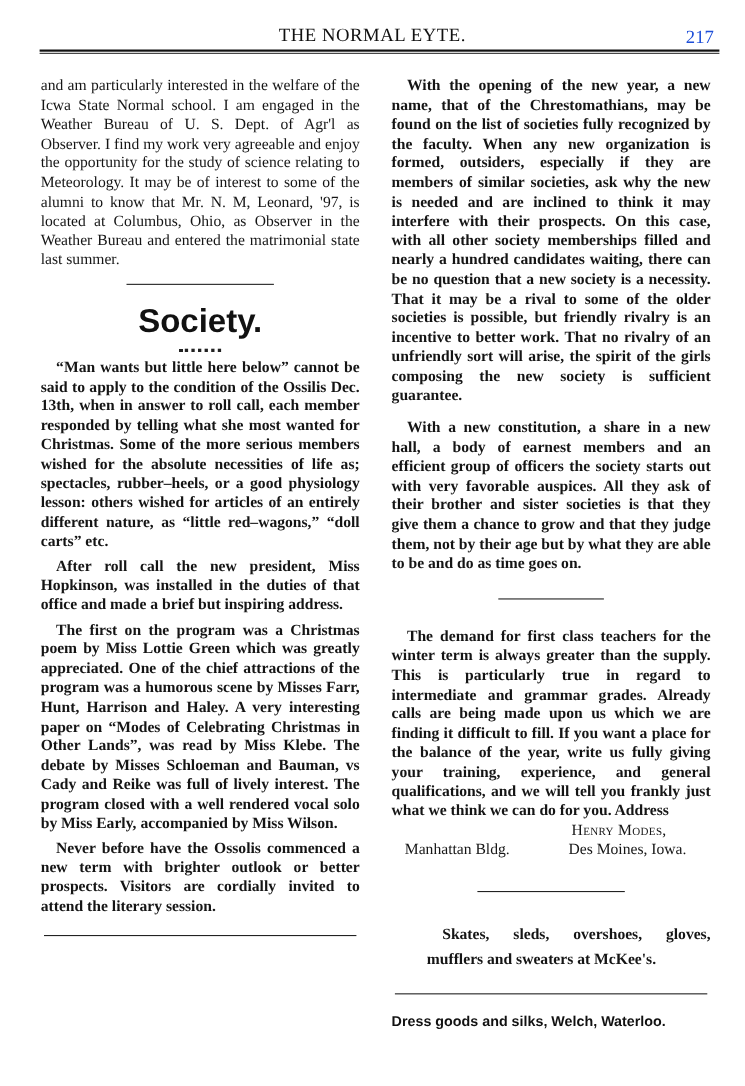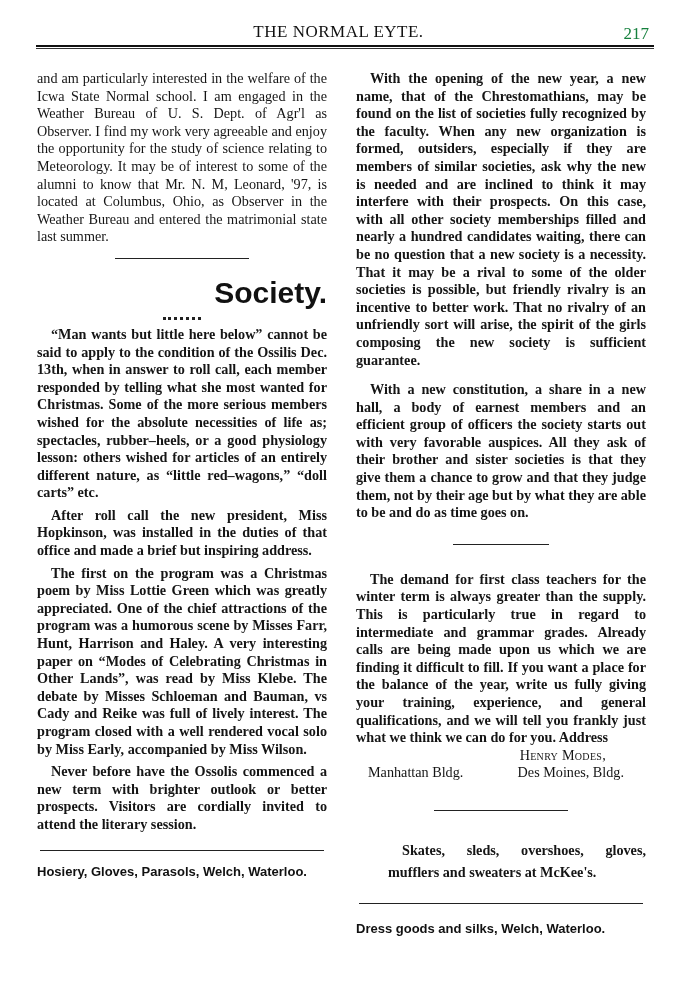--- a/index.html
+++ b/index.html
@@ -8,39 +8,39 @@
       font-family: "DejaVu Serif", "Liberation Serif", serif;
       position: relative; overflow: hidden;
     }
     .page { position: absolute; left: 0; top: 0; width: 677px; height: 987px; }
     .running-head {
       position: absolute; top: 22px; left: 0; width: 677px; text-align: center;
       font-family: "Liberation Serif", serif; font-size: 17px; letter-spacing: 0.5px; color: #111;
     }
     .page-number {
       position: absolute; top: 24px; right: 28px;
-      font-family: "Liberation Serif", serif; font-size: 17px; color: #15803d;
+      font-family: "Liberation Serif", serif; font-size: 17px; color: #1d4ed8;
     }
     .head-rule {
       position: absolute; top: 45px; left: 36px; width: 618px; height: 0;
       border-top: 2px solid #111; border-bottom: 1px solid #333; padding-top: 1px;
     }
     .col {
       position: absolute; top: 70px; width: 290px;
       font-family: "Liberation Serif", serif; font-size: 14.2px; line-height: 17.6px;
       text-align: justify; color: #151515;
     }
     .col.left { left: 37px; }
     .col.right { left: 356px; }
     .col p { margin: 0; }
     .indent { text-indent: 14px; font-weight: bold; }
     .gap { margin-top: 5px !important; }
     .short-rule { height: 0; border-top: 1.5px solid #222; margin-left: auto; margin-right: auto; }
     .section-title {
-      text-align: right; font-family: "Liberation Sans", sans-serif; font-weight: bold;
+      text-align: center; font-family: "Liberation Sans", sans-serif; font-weight: bold;
       font-size: 30px; line-height: 36px; margin: 16px 0 4px 0; color: #111;
     }
     .dash-ornament {
       width: 38px; height: 0; margin: 6px auto 6px; border-top: 3px dotted #222;
     }
     .report-title {
       text-align: center; font-size: 14px; letter-spacing: 0.3px; margin-bottom: 3px; color: #151515;
     }
     .ad {
       font-family: "Liberation Sans", sans-serif; font-weight: bold; font-size: 13px;
@@ -65,34 +65,33 @@
 
     <div class="section-title">Society.</div>
     <div class="dash-ornament"></div>
 
     <p class="indent">“Man wants but little here below” cannot be said to apply to the condition of the Ossilis Dec. 13th, when in answer to roll call, each member responded by telling what she most wanted for Christmas. Some of the more serious members wished for the absolute necessities of life as; spectacles, rubber–heels, or a good physiology lesson: others wished for articles of an entirely different nature, as “little red–wagons,” “doll carts” etc.</p>
     <p class="indent gap">After roll call the new president, Miss Hopkinson, was installed in the duties of that office and made a brief but inspiring address.</p>
     <p class="indent gap">The first on the program was a Christmas poem by Miss Lottie Green which was greatly appreciated. One of the chief attractions of the program was a humorous scene by Misses Farr, Hunt, Harrison and Haley. A very interesting paper on “Modes of Celebrating Christmas in Other Lands”, was read by Miss Klebe. The debate by Misses Schloeman and Bauman, vs Cady and Reike was full of lively interest. The program closed with a well rendered vocal solo by Miss Early, accompanied by Miss Wilson.</p>
     <p class="indent gap">Never before have the Ossolis commenced a new term with brighter outlook or better prospects. Visitors are cordially invited to attend the literary session.</p>
 
     <div class="short-rule" style="width:284px; margin-top:16px;"></div>
-    <p class="ad" style="margin-top:12px;">Hosiery, Gloves, Parasols, Welch, Waterloo.</p>
   </div>
 
   <div class="col right">
     <p class="indent">With the opening of the new year, a new name, that of the Chrestomathians, may be found on the list of societies fully recognized by the faculty. When any new organization is formed, outsiders, especially if they are members of similar societies, ask why the new is needed and are inclined to think it may interfere with their prospects. On this case, with all other society memberships filled and nearly a hundred candidates waiting, there can be no question that a new society is a necessity. That it may be a rival to some of the older societies is possible, but friendly rivalry is an incentive to better work. That no rivalry of an unfriendly sort will arise, the spirit of the girls composing the new society is sufficient guarantee.</p>
     <p class="indent" style="margin-top:12px;">With a new constitution, a share in a new hall, a body of earnest members and an efficient group of officers the society starts out with very favorable auspices. All they ask of their brother and sister societies is that they give them a chance to grow and that they judge them, not by their age but by what they are able to be and do as time goes on.</p>
 
     <div class="short-rule" style="width:96px; margin-top:22px;"></div>
 
     <p class="indent" style="margin-top:26px;">The demand for first class teachers for the winter term is always greater than the supply. This is particularly true in regard to intermediate and grammar grades. Already calls are being made upon us which we are finding it difficult to fill. If you want a place for the balance of the year, write us fully giving your training, experience, and general qualifications, and we will tell you frankly just what we think we can do for you. Address</p>
     <div class="sig-name">Henry Modes,</div>
     <div class="sig-addr">
       <span>Manhattan Bldg.</span>
-      <span>Des Moines, Bldg.</span>
+      <span>Des Moines, Iowa.</span>
     </div>
 
     <div class="short-rule" style="width:134px; margin-top:28px;"></div>
 
     <p class="indent" style="margin-top:28px; line-height:22px;margin-left:32px;">Skates, sleds, overshoes, gloves, mufflers and sweaters at McKee's.</p>
 
     <div class="short-rule" style="width:284px; margin-top:20px;"></div>
     <p class="ad" style="margin-top:16px;">Dress goods and silks, Welch, Waterloo.</p>
   </div>
 

